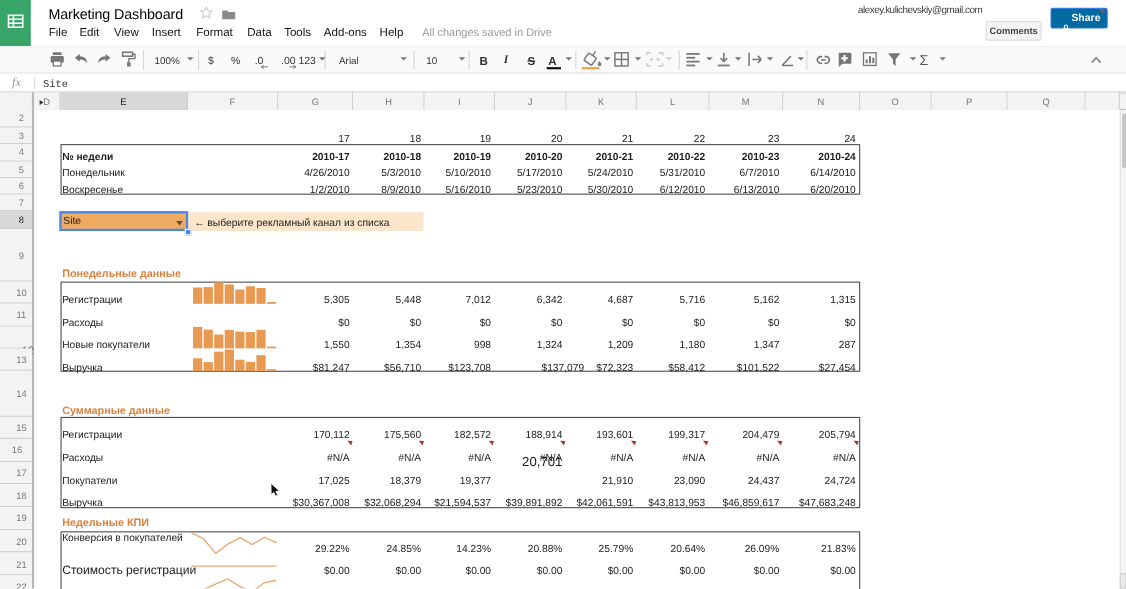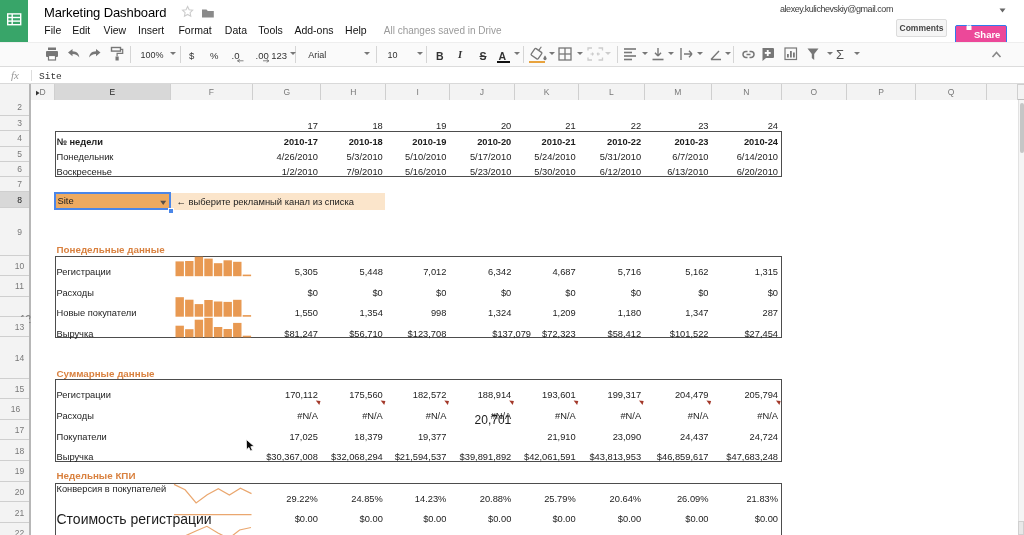--- a/index.html
+++ b/index.html
@@ -16,21 +16,21 @@
 <div class="a" style="left:103.6px;top:24px;font-size:10.5px;color:#131313">View</div>
 <div class="a" style="left:138px;top:24px;font-size:10.5px;color:#131313">Insert</div>
 <div class="a" style="left:178.4px;top:24px;font-size:10.5px;color:#131313">Format</div>
 <div class="a" style="left:224.8px;top:24px;font-size:10.5px;color:#131313">Data</div>
 <div class="a" style="left:258.3px;top:24px;font-size:10.5px;color:#131313">Tools</div>
 <div class="a" style="left:294.4px;top:24px;font-size:10.5px;color:#131313">Add-ons</div>
 <div class="a" style="left:345.1px;top:24px;font-size:10.5px;color:#131313">Help</div>
 <div class="a" style="left:383.8px;top:24.5px;font-size:10px;color:#9a9a9a">All changes saved in Drive</div>
 <div class="a" style="left:780px;top:3.5px;width:217px;font-size:9px;letter-spacing:-0.45px;color:#3c3c3c">alexey.kulichevskiy@gmail.com</div>
 <div class="a" style="left:896px;top:18.5px;width:51px;height:18.5px;background:#f5f5f5;border:1px solid #dcdcdc;border-radius:2px;font-size:8.5px;font-weight:bold;color:#444;text-align:center;line-height:17.5px">Comments</div>
-<div class="a" style="left:955px;top:25px;width:52px;height:18.5px;background:#ec4899;border:1px solid #3079ed;border-radius:2px;font-size:9.5px;font-weight:bold;color:#fff;text-align:left;line-height:17px"><span style="margin-left:18px">Share</span></div>
+<div class="a" style="left:955px;top:7px;width:52px;height:18.5px;background:#0369a1;border:1px solid #3079ed;border-radius:2px;font-size:9.5px;font-weight:bold;color:#fff;text-align:left;line-height:17px"><span style="margin-left:18px">Share</span></div>
 <div class="a" style="left:0;top:42px;width:1024px;height:25px;background:#fafafa;border-top:1px solid #eee;border-bottom:1px solid #dcdcdc"></div>
 <div class="a" style="left:130.3px;top:46px;width:1px;height:17px;background:#d5d5d5"></div>
 <div class="a" style="left:179.5px;top:46px;width:1px;height:17px;background:#d5d5d5"></div>
 <div class="a" style="left:295.3px;top:46px;width:1px;height:17px;background:#d5d5d5"></div>
 <div class="a" style="left:375.9px;top:46px;width:1px;height:17px;background:#d5d5d5"></div>
 <div class="a" style="left:426.4px;top:46px;width:1px;height:17px;background:#d5d5d5"></div>
 <div class="a" style="left:522.9px;top:46px;width:1px;height:17px;background:#d5d5d5"></div>
 <div class="a" style="left:617px;top:46px;width:1px;height:17px;background:#d5d5d5"></div>
 <div class="a" style="left:732.9px;top:46px;width:1px;height:17px;background:#d5d5d5"></div>
 <div class="a" style="left:140.5px;top:49.5px;font-size:9px;color:#333;font-weight:normal;letter-spacing:0">100%</div>
@@ -150,21 +150,21 @@
 <div class="c rt" style="left:227.89999999999998px;top:152.0px;width:90px;font-size:9.3px;line-height:11.3px">4/26/2010</div>
 <div class="c rt" style="left:292.8px;top:152.0px;width:90px;font-size:9.3px;line-height:11.3px">5/3/2010</div>
 <div class="c rt" style="left:356.4px;top:152.0px;width:90px;font-size:9.3px;line-height:11.3px">5/10/2010</div>
 <div class="c rt" style="left:421.29999999999995px;top:152.0px;width:90px;font-size:9.3px;line-height:11.3px">5/17/2010</div>
 <div class="c rt" style="left:485.70000000000005px;top:152.0px;width:90px;font-size:9.3px;line-height:11.3px">5/24/2010</div>
 <div class="c rt" style="left:551.1px;top:152.0px;width:90px;font-size:9.3px;line-height:11.3px">5/31/2010</div>
 <div class="c rt" style="left:618.5px;top:152.0px;width:90px;font-size:9.3px;line-height:11.3px">6/7/2010</div>
 <div class="c rt" style="left:688.0px;top:152.0px;width:90px;font-size:9.3px;line-height:11.3px">6/14/2010</div>
 <div class="c" style="left:56.5px;top:167.2px;font-size:9.3px;line-height:11.3px">Воскресенье</div>
 <div class="c rt" style="left:227.89999999999998px;top:167.2px;width:90px;font-size:9.3px;line-height:11.3px">1/2/2010</div>
-<div class="c rt" style="left:292.8px;top:167.2px;width:90px;font-size:9.3px;line-height:11.3px">7/9/2010</div>
+<div class="c rt" style="left:292.8px;top:167.2px;width:90px;font-size:9.3px;line-height:11.3px">8/9/2010</div>
 <div class="c rt" style="left:356.4px;top:167.2px;width:90px;font-size:9.3px;line-height:11.3px">5/16/2010</div>
 <div class="c rt" style="left:421.29999999999995px;top:167.2px;width:90px;font-size:9.3px;line-height:11.3px">5/23/2010</div>
 <div class="c rt" style="left:485.70000000000005px;top:167.2px;width:90px;font-size:9.3px;line-height:11.3px">5/30/2010</div>
 <div class="c rt" style="left:551.1px;top:167.2px;width:90px;font-size:9.3px;line-height:11.3px">6/12/2010</div>
 <div class="c rt" style="left:618.5px;top:167.2px;width:90px;font-size:9.3px;line-height:11.3px">6/13/2010</div>
 <div class="c rt" style="left:688.0px;top:167.2px;width:90px;font-size:9.3px;line-height:11.3px">6/20/2010</div>
 <div class="a" style="left:171px;top:192.5px;width:213.5px;height:17px;background:#fbe5cb"></div>
 <div class="a" style="left:54px;top:192px;width:116.5px;height:18px;background:#edaa60;border:2px solid #4a86e8"></div>
 <div class="a" style="left:167.5px;top:207.5px;width:6.5px;height:6.5px;background:#4a86e8;border:1px solid #fff"></div>
 <div class="a c" style="left:57.5px;top:195px;font-size:9.4px">Site</div>
@@ -238,21 +238,21 @@
 <div class="c rt" style="left:688.0px;top:431.5px;width:90px;font-size:9.3px;line-height:11.3px">24,724</div>
 <div class="c rt" style="left:227.89999999999998px;top:452.4px;width:90px;font-size:9.3px;line-height:11.3px">$30,367,008</div>
 <div class="c rt" style="left:292.8px;top:452.4px;width:90px;font-size:9.3px;line-height:11.3px">$32,068,294</div>
 <div class="c rt" style="left:356.4px;top:452.4px;width:90px;font-size:9.3px;line-height:11.3px">$21,594,537</div>
 <div class="c rt" style="left:421.29999999999995px;top:452.4px;width:90px;font-size:9.3px;line-height:11.3px">$39,891,892</div>
 <div class="c rt" style="left:485.70000000000005px;top:452.4px;width:90px;font-size:9.3px;line-height:11.3px">$42,061,591</div>
 <div class="c rt" style="left:551.1px;top:452.4px;width:90px;font-size:9.3px;line-height:11.3px">$43,813,953</div>
 <div class="c rt" style="left:618.5px;top:452.4px;width:90px;font-size:9.3px;line-height:11.3px">$46,859,617</div>
 <div class="c rt" style="left:688.0px;top:452.4px;width:90px;font-size:9.3px;line-height:11.3px">$47,683,248</div>
 <div class="c" style="left:56.5px;top:484px;font-size:9.3px;line-height:11.3px">Конверсия в покупателей</div>
-<div class="c" style="left:56.5px;top:513.7px;font-size:14px;line-height:11.3px">Стоимость регистрации</div>
+<div class="c" style="left:56.5px;top:513.7px;font-size:11px;line-height:11.3px">Стоимость регистрации</div>
 <div class="c rt" style="left:227.89999999999998px;top:493.5px;width:90px;font-size:9.3px;line-height:11.3px">29.22%</div>
 <div class="c rt" style="left:292.8px;top:493.5px;width:90px;font-size:9.3px;line-height:11.3px">24.85%</div>
 <div class="c rt" style="left:356.4px;top:493.5px;width:90px;font-size:9.3px;line-height:11.3px">14.23%</div>
 <div class="c rt" style="left:421.29999999999995px;top:493.5px;width:90px;font-size:9.3px;line-height:11.3px">20.88%</div>
 <div class="c rt" style="left:485.70000000000005px;top:493.5px;width:90px;font-size:9.3px;line-height:11.3px">25.79%</div>
 <div class="c rt" style="left:551.1px;top:493.5px;width:90px;font-size:9.3px;line-height:11.3px">20.64%</div>
 <div class="c rt" style="left:618.5px;top:493.5px;width:90px;font-size:9.3px;line-height:11.3px">26.09%</div>
 <div class="c rt" style="left:688.0px;top:493.5px;width:90px;font-size:9.3px;line-height:11.3px">21.83%</div>
 <div class="c rt" style="left:227.89999999999998px;top:513.7px;width:90px;font-size:9.3px;line-height:11.3px">$0.00</div>
 <div class="c rt" style="left:292.8px;top:513.7px;width:90px;font-size:9.3px;line-height:11.3px">$0.00</div>

